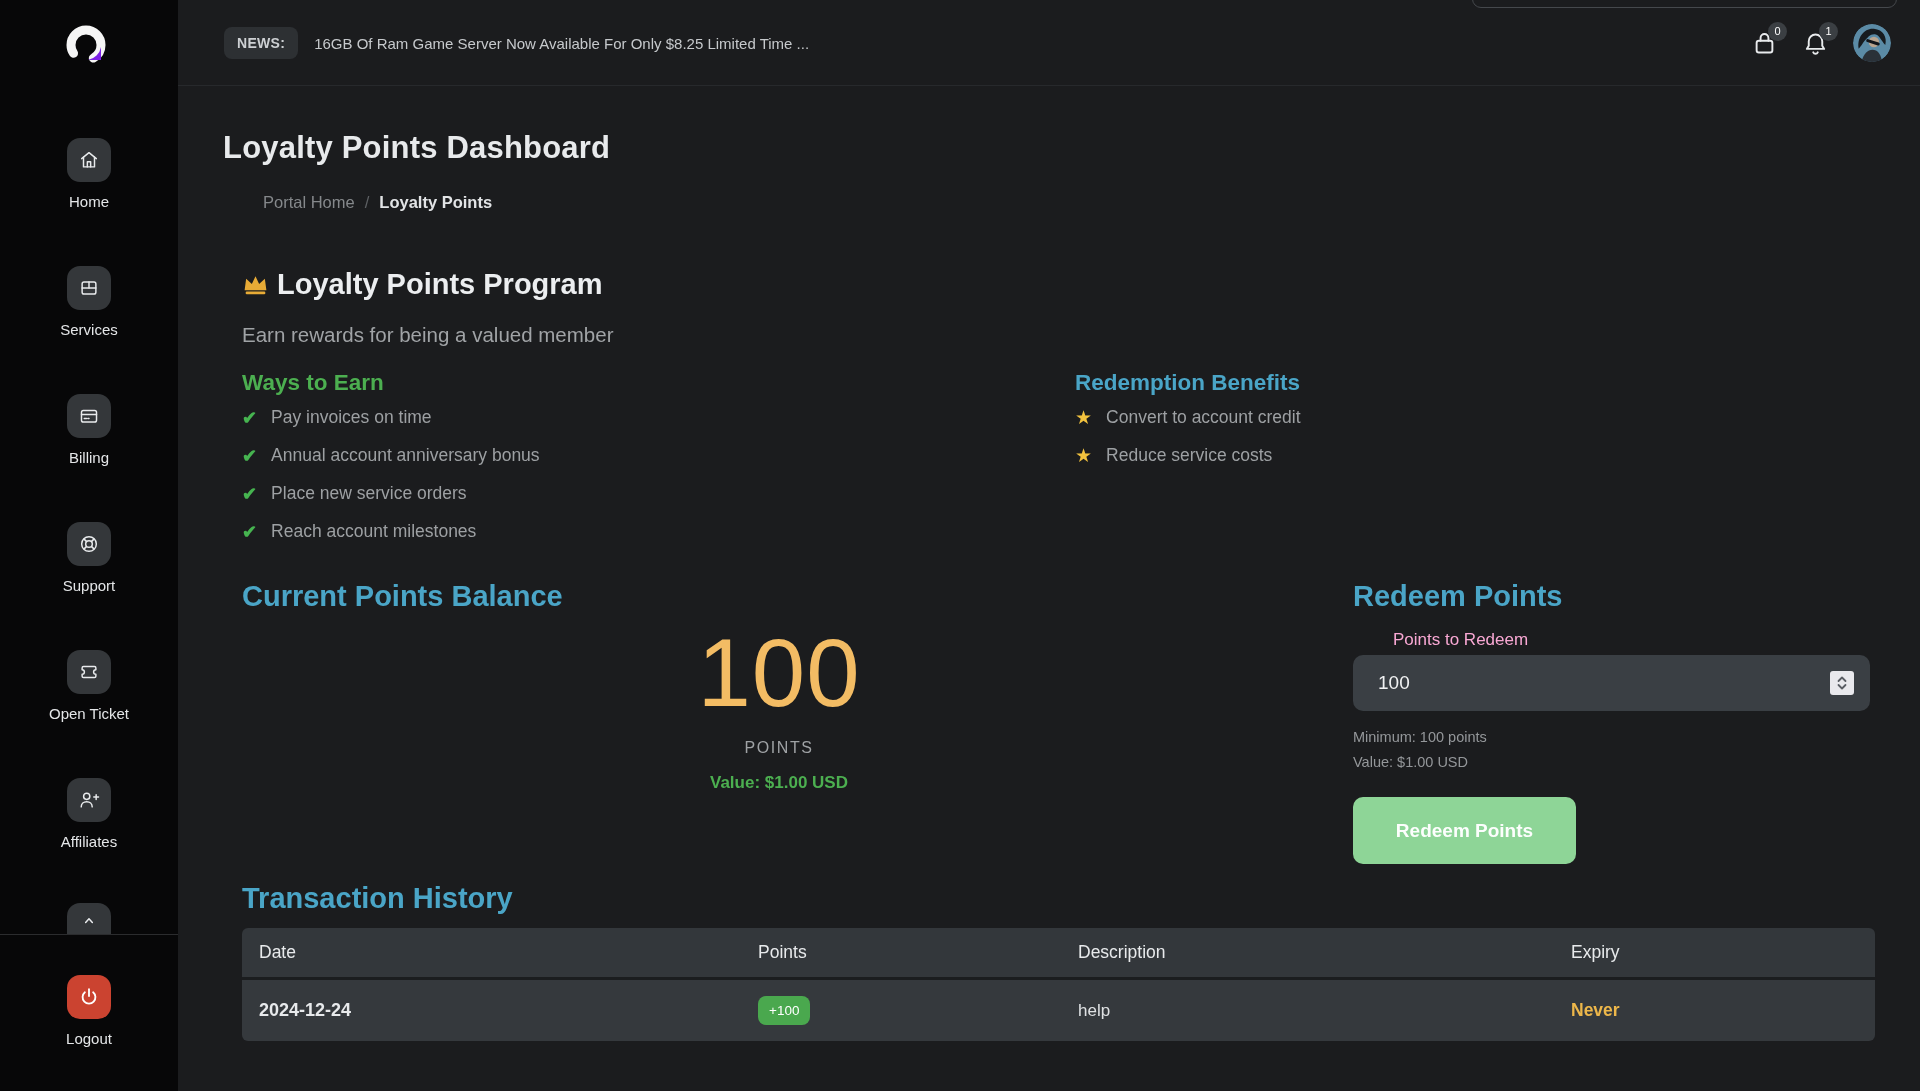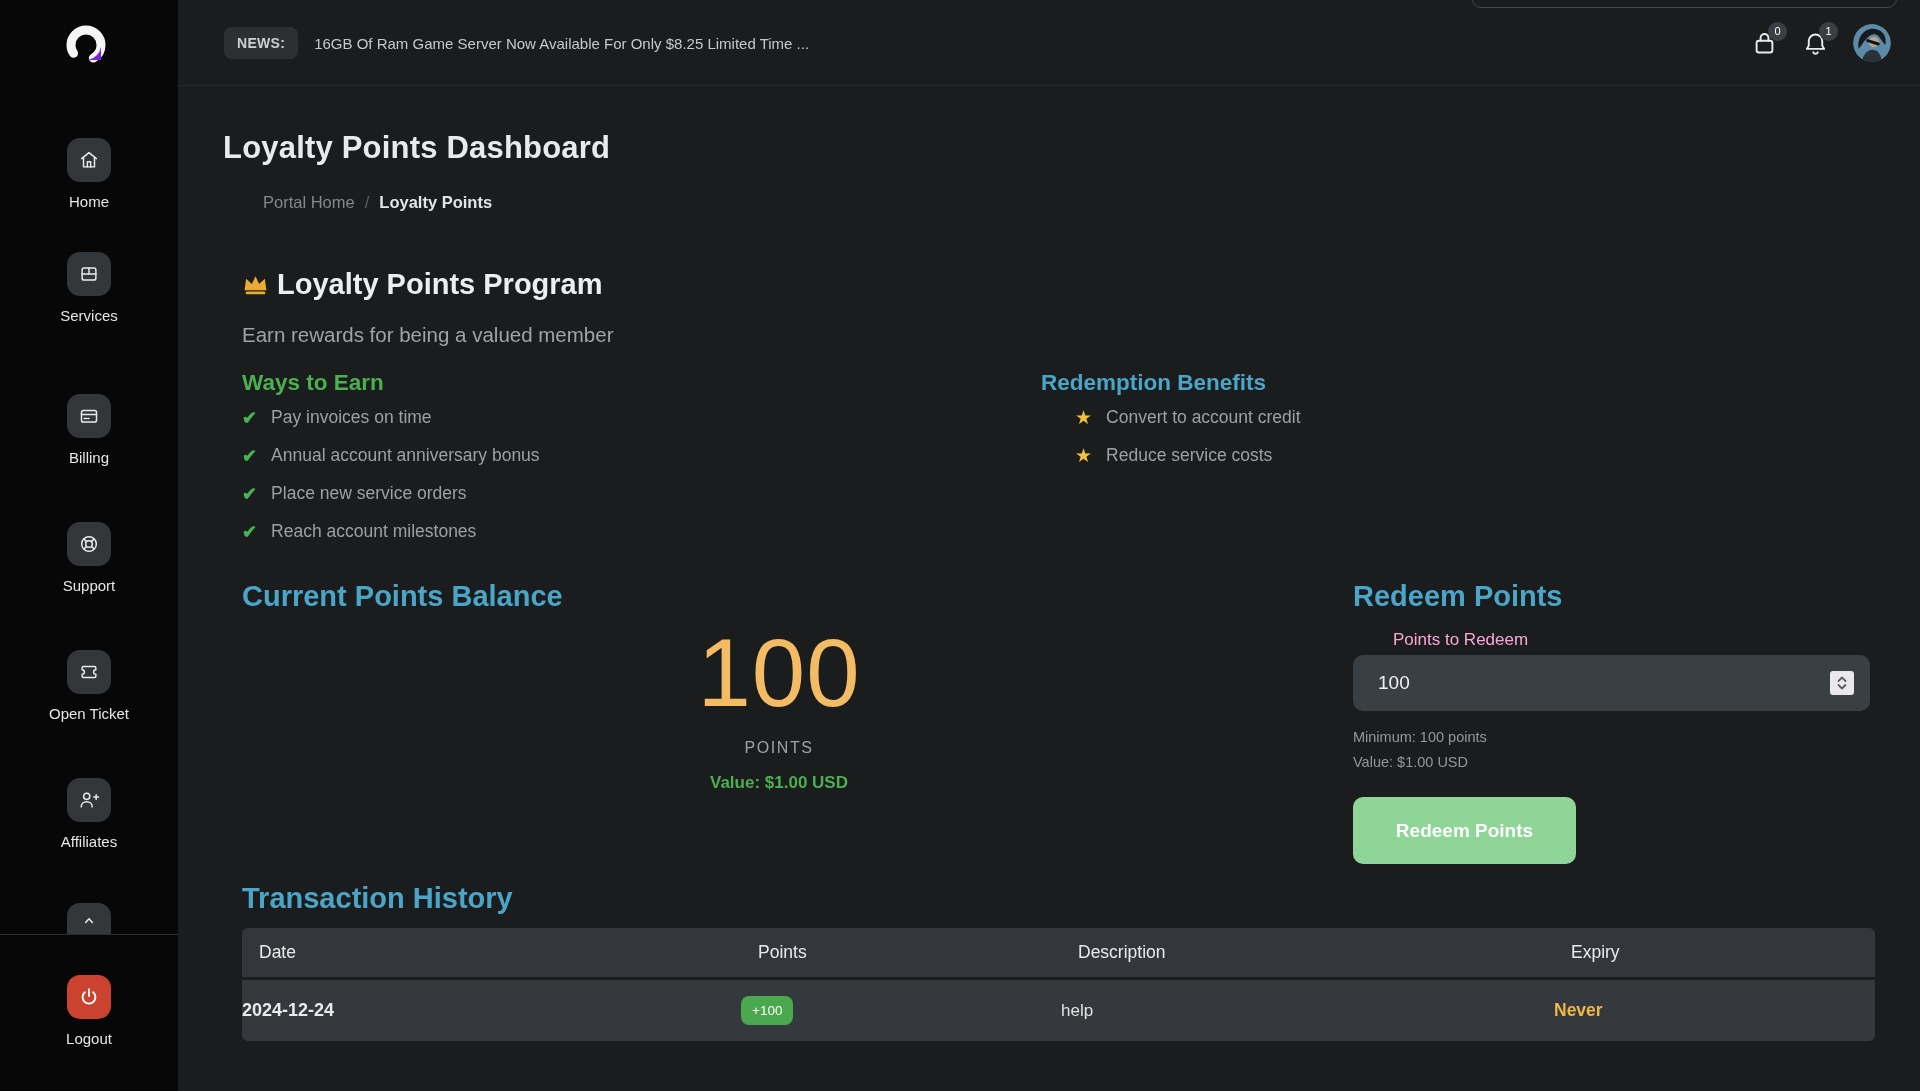--- a/index.html
+++ b/index.html
@@ -42,21 +42,21 @@
   .breadcrumb{position:absolute; left:45px; top:107px; font-size:16.5px; color:#85888b; display:flex; gap:10px; align-items:flex-start;margin-left:40px;}
   .breadcrumb .bc-home{color:#85888b; cursor:pointer;}
   .breadcrumb .bc-sep{color:#5e6164;}
   .breadcrumb .bc-current{color:#e2e4e6; font-weight:700;}
 
   .program-title-row{position:absolute; left:64px; top:182px; display:flex; align-items:center; gap:8px;}
   .program-title{font-size:29px; font-weight:700; color:#eceef0;}
   .program-subtitle{position:absolute; left:64px; top:237px; font-size:20.5px; color:#a0a3a6;}
   .col-title{font-size:22.5px; font-weight:700;}
   .ways-title{position:absolute; left:64px; top:284px; color:var(--green);}
-  .benefits-title{position:absolute; left:863px; top:284px; color:var(--teal);}
+  .benefits-title{position:absolute; left:897px; top:284px; color:var(--teal);}
   .bullet-list{position:absolute; top:322px; list-style:none;}
   .bullet-list.ways{left:64px;}
   .bullet-list.benefits{left:897px;}
   .bullet-list li{display:flex; align-items:center; gap:14px; height:19px; margin-bottom:19px; font-size:17.5px; color:#9da0a3;}
   .check{color:#46b450; font-size:18px; font-weight:700; line-height:1;}
   .star{color:var(--star); font-size:19px; line-height:1;}
 
   .section-title{font-size:29px; font-weight:700; color:var(--teal);}
   .balance-title{position:absolute; left:64px; top:494px;}
   .balance-block{position:absolute; left:401px; top:538px; width:400px; text-align:center;}
@@ -69,21 +69,21 @@
   .redeem-input-wrap{position:absolute; left:1175px; top:569px; width:517px; height:56px;}
   .redeem-input{width:100%; height:100%; background:var(--input-bg); border:none; border-radius:10px; color:#f0f1f2; font-size:19px; padding-left:25px; font-family:"Liberation Sans", sans-serif; outline:none;}
   .stepper{position:absolute; right:16px; top:16px; width:24px; height:24px; background:#e9e9ed; border-radius:3px; display:flex; align-items:center; justify-content:center; cursor:pointer;}
   .redeem-min{position:absolute; left:1175px; top:643px; font-size:14.5px; color:#94979a;}
   .redeem-val{position:absolute; left:1175px; top:668px; font-size:14.5px; color:#94979a;}
   .redeem-btn{position:absolute; left:1175px; top:711px; width:223px; height:67px; background:var(--btn-green); border:none; border-radius:10px; color:#fdfefd; font-size:19px; font-weight:700; font-family:"Liberation Sans", sans-serif; cursor:pointer;}
 
   .trans-title{position:absolute; left:64px; top:796px;}
   .table{position:absolute; left:64px; top:842px; width:1633px; border-radius:6px; overflow:hidden;}
   .t-header{height:49px; background:var(--table-bg); display:grid; grid-template-columns:499px 320px 493px auto; align-items:center; padding-left:17px; font-size:17.5px; font-weight:400; color:#e8eaec;}
-  .t-row{height:64px; background:var(--row-bg); border-top:3px solid #1b1d1f; display:grid; grid-template-columns:499px 320px 493px auto; align-items:center; }
+  .t-row{height:64px; background:var(--row-bg); border-top:3px solid #1b1d1f; display:grid; grid-template-columns:499px 320px 493px auto; align-items:center; padding-left:17px;}
   .cell-date{font-size:18px; font-weight:700; color:#e8eaec;}
   .pts-badge{display:inline-block; justify-self:start; background:var(--badge-green); color:#fff; font-size:13.5px; padding:7px 11px; border-radius:8px;}
   .cell-desc{font-size:17px; color:#dfe1e3;}
   .cell-expiry{font-size:17.5px; font-weight:700; color:var(--expiry);}
 </style>
 </head>
 <body>
 
 <div class="sidebar">
   <div class="logo">
@@ -97,21 +97,21 @@
     <div class="icon-box">
         <svg class="nav-icon" viewBox="0 0 24 24" fill="none" stroke="#e9ebed" stroke-width="1.6" stroke-linecap="round" stroke-linejoin="round">
           <path d="M4 10.5 L12 4 L20 10.5"></path>
           <path d="M6 9 V19.5 H18 V9"></path>
           <path d="M10.2 19.5 V14 h3.6 v5.5"></path>
         </svg>
       </div>
     <span class="nav-label">Home</span>
   </div>
 
-  <div class="nav-item" style="top:252px">
+  <div class="nav-item" style="top:266px">
     <div class="icon-box">
         <svg class="nav-icon" viewBox="0 0 24 24" fill="none" stroke="#e9ebed" stroke-width="1.6" stroke-linecap="round" stroke-linejoin="round">
           <rect x="4.5" y="5.5" width="15" height="13" rx="2"></rect>
           <path d="M4.5 12 H19.5"></path>
           <path d="M12 5.5 V12"></path>
         </svg>
       </div>
     <span class="nav-label">Services</span>
   </div>
 

